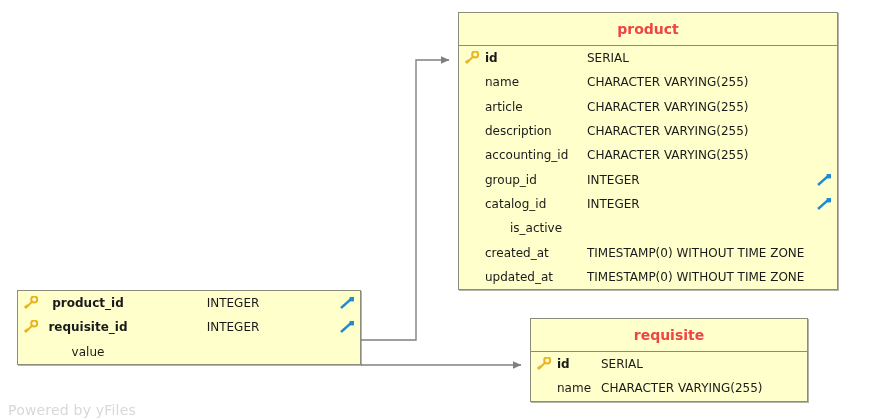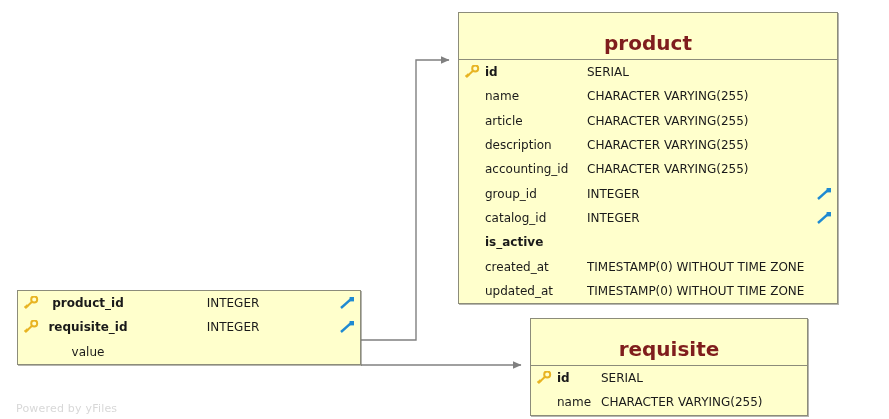--- a/index.html
+++ b/index.html
@@ -39,27 +39,26 @@
     background: #ffffcc;
     border: 1px solid #8c8c7a;
     box-shadow: 1px 1px 0 rgba(120,120,110,0.55);
   }
   .entity-header {
     box-sizing: border-box;
     height: 33px;
     line-height: 33px;
     text-align: center;
     font-weight: bold;
-    font-size: 20px;
-    color: #7f1d1d;
+    font-size: 14px;
+    color: #ef4444;
     border-bottom: 1px solid #8c8c7a;
     background: #ffffcc;
     white-space: nowrap;
     overflow: hidden;
-    margin-top: 14px;
   }
   .entity-body {
     position: relative;
   }
   .attr-row {
     position: relative;
     box-sizing: border-box;
     height: 24px;
     display: flex;
     align-items: center;
@@ -83,38 +82,38 @@
     overflow: hidden;
   }
   .attr-fkcell {
     flex: 0 0 auto;
     width: 26px;
     display: flex;
     align-items: center;
     justify-content: center;
   }
   .pk .attr-name { font-weight: bold; }
-  .notnull .attr-name { font-weight: bold; }
+  .notnull .attr-name { font-weight: normal; text-align: center; }
 
   
   .e-product .attr-name  { width: 102px; }
   .e-product .attr-row   { height: 24.3px; }
   .e-pv .attr-name       { width: 88px; }
   .e-pv .attr-row        { height: 24.3px; text-align: center; }
   .e-req .attr-name      { width: 44px; }
   .e-req .attr-row       { height: 24.3px; }
 
   .icon-svg { display: block; }
 
   
   #watermark {
     position: absolute;
-    left: 16px;
+    left: 8px;
     top: 402px;
-    font-size: 11px;
+    font-size: 14px;
     color: #d8d8d8;
     letter-spacing: 0.2px;
     white-space: nowrap;
     user-select: none;
   }
 </style>
 </head>
 <body>
 
 <div id="canvas">

